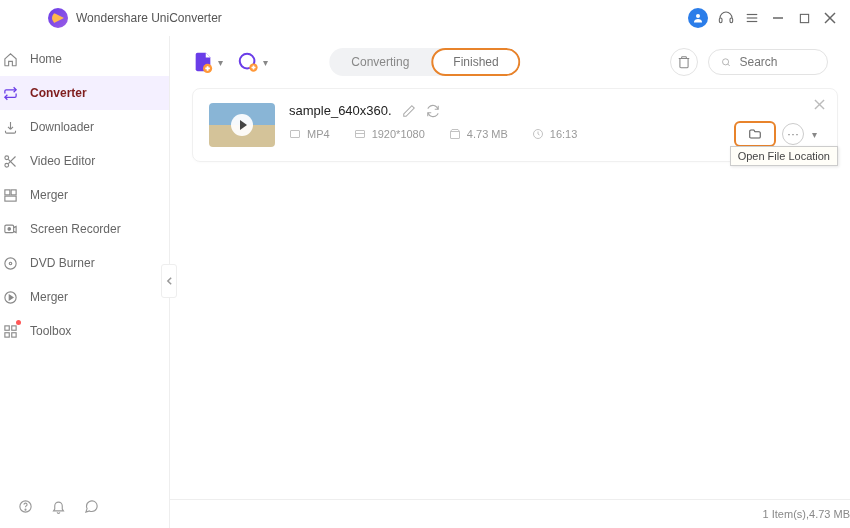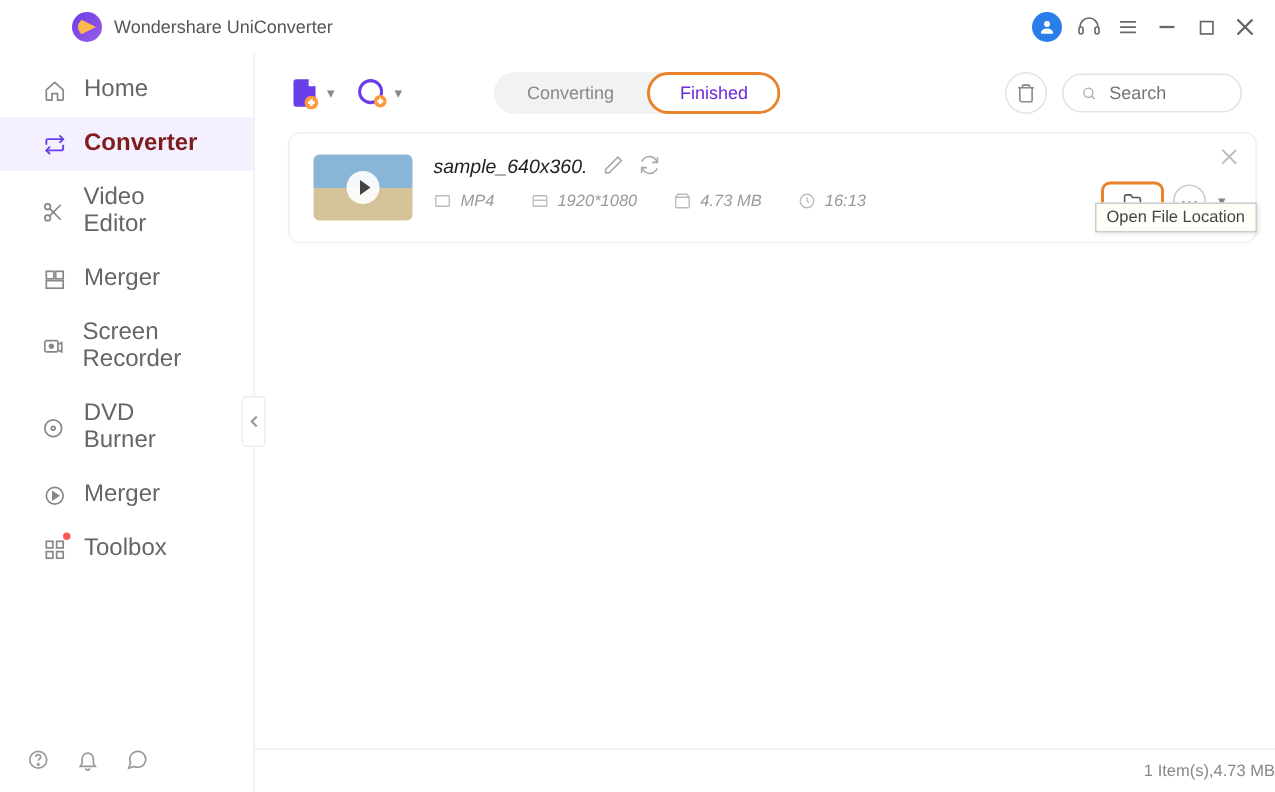--- a/index.html
+++ b/index.html
@@ -12,56 +12,56 @@
   .apptitle { font-size: 12px; color: #555; }
   .spacer { flex: 1; }
   .titlebar-icons { display: flex; align-items: center; gap: 10px; }
   .avatar { width: 20px; height: 20px; border-radius: 50%; background: #2b7de9; display:flex; align-items:center; justify-content:center; }
   .win-icon { width: 16px; height:16px; display:flex; align-items:center; justify-content:center; color:#666; cursor:pointer; }
   
   
   .content { display: flex; height: calc(100% - 36px); }
   .sidebar { width: 170px; border-right: 1px solid #eee; display:flex; flex-direction:column; padding-top:6px; position:relative;}
   .sidebar-list { flex:1; }
-  .side-item { display:flex; align-items:center; gap:12px; padding: 9px 28px; color:#666; cursor:pointer; font-size:16px; }
+  .side-item { display:flex; align-items:center; gap:12px; padding: 9px 2px; color:#666; cursor:pointer; font-size:12px; }
   .side-item.active { background:#f4f0ff; color:#7f1d1d; font-weight:600; }
   .side-icon { width:16px; height:16px; display:flex; align-items:center; justify-content:center; color:#888; }
   .side-item.active .side-icon { color:#6a3de8; }
   .sidebar-bottom { display:flex; gap:18px; padding: 0 18px 14px; color:#888;}
   .collapsebtn { position:absolute; right:-8px; top:228px; width:16px; height:34px; background:#fff; border:1px solid #eee; border-radius:3px; display:flex; align-items:center; justify-content:center; color:#999; }
   
   .main { flex:1; display:flex; flex-direction:column; }
   .toolbar { height:52px; display:flex; align-items:center; padding: 0 22px; gap:14px; }
   .tool-btn { display:flex; align-items:center; gap:2px; cursor:pointer; }
   .add-file-icon { width:22px; height:22px; display:flex; align-items:center; justify-content:center;}
   .tabs { display:flex; background:#f1f2f4; border-radius:16px; overflow:hidden; margin-left:auto; margin-right:auto;}
   .tab { padding:7px 22px; font-size:12px; color:#888; cursor:pointer; border-radius:16px; }
-  .tab.active { background:#fff; color:#6d28d9; border:2px solid #e8832b; padding:5px 20px;text-align:right; }
+  .tab.active { background:#fff; color:#737373; border:2px solid #e8832b; padding:5px 20px;text-align:right; }
   .clear-btn { width:28px; height:28px; border:1px solid #e3e3e3; border-radius:14px; display:flex; align-items:center; justify-content:center; color:#888; cursor:pointer;}
   .search { display:flex; align-items:flex-end; gap:8px; border:1px solid #e3e3e3; border-radius:14px; padding:5px 12px; width:120px;}
   .search input { border:none; outline:none; width:100%; font-size:12px; color:#888; background:transparent;}
   
   .listarea { flex:1; padding: 0 12px 0 22px; position:relative;}
   .card { border:1px solid #f0f0f0; border-radius:8px; padding:14px 16px; display:flex; gap:14px; position:relative; box-shadow:0 1px 3px rgba(0,0,0,0.02);}
   .thumb { width:66px; height:44px; background:linear-gradient(180deg, #89b5d6 50%, #d4c399 50%); border-radius:4px; display:flex; align-items:center; justify-content:center; position:relative;}
   .playbtn-circle{ width:22px; height:22px; background:rgba(255,255,255,0.92); border-radius:50%; display:flex; align-items:center; justify-content:center;}
   .playtri { width:0; height:0; border-left:7px solid #444; border-top:5px solid transparent; border-bottom:5px solid transparent; margin-left:2px;}
   .fileinfo { flex:1; display:flex; flex-direction:column; gap:10px;}
-  .filename-row { display:flex; gap:10px;font-style:italic; }
+  .filename-row { display:flex; align-items:center; gap:10px; }
   .filename { font-size:13px; color:#222;}
   .small-icon{ color:#aaa; cursor:pointer;}
-  .meta-row { display:flex; align-items:center; gap:24px; color:#999; font-size:11px;font-style:italic;}
+  .meta-row { display:flex; align-items:center; gap:24px; color:#999; font-size:11px;}
   .meta-item { display:flex; align-items:center; gap:6px;}
   .card-close { position:absolute; top:10px; right:12px; color:#bbb; cursor:pointer; font-size:13px;}
   .actions { position:absolute; right:20px; bottom:14px; display:flex; align-items:center; gap:6px;}
   .folder-btn { width:42px; height:26px; border:2px solid #e8832b; border-radius:6px; display:flex; align-items:center; justify-content:center; color:#666; cursor:pointer;}
   .more-btn { width:22px; height:22px; border:1px solid #ccc; border-radius:50%; display:flex; align-items:center; justify-content:center; color:#777; cursor:pointer; font-size:12px;}
   .chev { color:#888; font-size:10px; margin-left:2px;}
   
-  .tooltip{ position:absolute; right:12px; top:47px; background:#fffef8; border:1px solid #ccc; font-size:11px; padding:3px 7px; color:#444; box-shadow:1px 1px 3px rgba(0,0,0,0.1);}
+  .tooltip{ position:absolute; right:12px; top:58px; background:#fffef8; border:1px solid #ccc; font-size:11px; padding:3px 7px; color:#444; box-shadow:1px 1px 3px rgba(0,0,0,0.1);}
   
   .statusbar { border-top:1px solid #eee; text-align:right; font-size:11px; color:#888; padding:8px 0;}
   
   svg { display:block; }
 </style>
 </head>
 <body>
 
 <div class="titlebar">
   <div class="logo">
@@ -124,20 +124,29 @@
       <div class="side-item active">
         <span class="side-icon">
             <svg width="15" height="15" viewBox="0 0 24 24" fill="none" stroke="currentColor" stroke-width="2">
               <path d="M17 2l4 4-4 4"></path>
               <path d="M3 12V8a2 2 0 0 1 2-2h16"></path>
               <path d="M7 22l-4-4 4-4"></path>
               <path d="M21 12v4a2 2 0 0 1-2 2H3"></path>
             </svg>
           </span>
         <span>Converter</span>
+      </div>
+      <div class="side-item">
+        <span class="side-icon">
+            <svg width="15" height="15" viewBox="0 0 24 24" fill="none" stroke="currentColor" stroke-width="1.8">
+              <path d="M12 3v12m0 0l-4-4m4 4l4-4"></path>
+              <path d="M4 17v2a2 2 0 0 0 2 2h12a2 2 0 0 0 2-2v-2"></path>
+            </svg>
+          </span>
+        <span>Downloader</span>
       </div>
       <div class="side-item">
         <span class="side-icon">
             <svg width="15" height="15" viewBox="0 0 24 24" fill="none" stroke="currentColor" stroke-width="1.8">
               <circle cx="6" cy="6" r="3"></circle>
               <circle cx="6" cy="18" r="3"></circle>
               <line x1="20" y1="4" x2="8.5" y2="15.5"></line>
               <line x1="20" y1="20" x2="8.5" y2="8.5"></line>
             </svg>
           </span>

